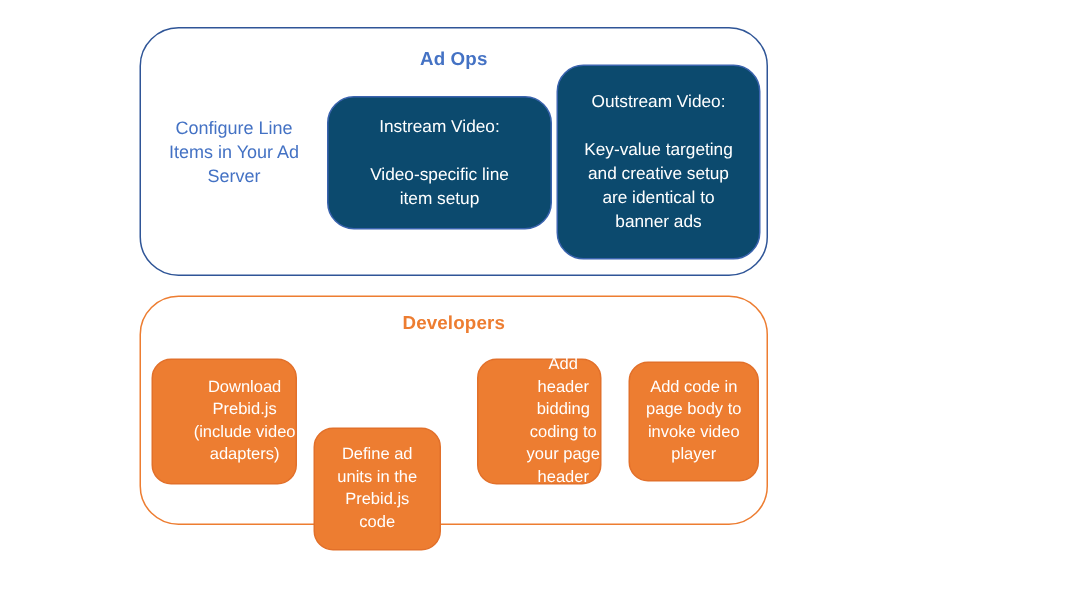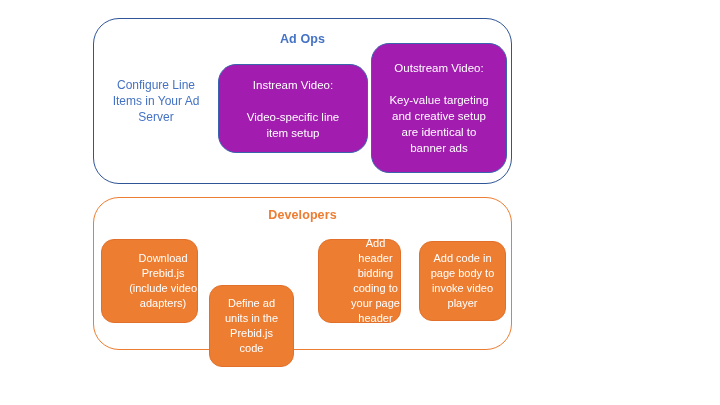--- a/index.html
+++ b/index.html
@@ -48,21 +48,21 @@
 
   .node {
     position: absolute;
     display: flex;
     align-items: center;
     justify-content: center;
     text-align: center;
     color: #ffffff;
   }
   .node-blue {
-    background: #a21caf;
+    background: #0c4a6e;
     border: 1px solid #3a63ae;
     border-radius: 18px;
     font-size: 11.5px;
     line-height: 16px;
   }
   .node-orange {
     background: #ed7d31;
     border: 1px solid #e2702a;
     border-radius: 13px;
     font-size: 11px;

